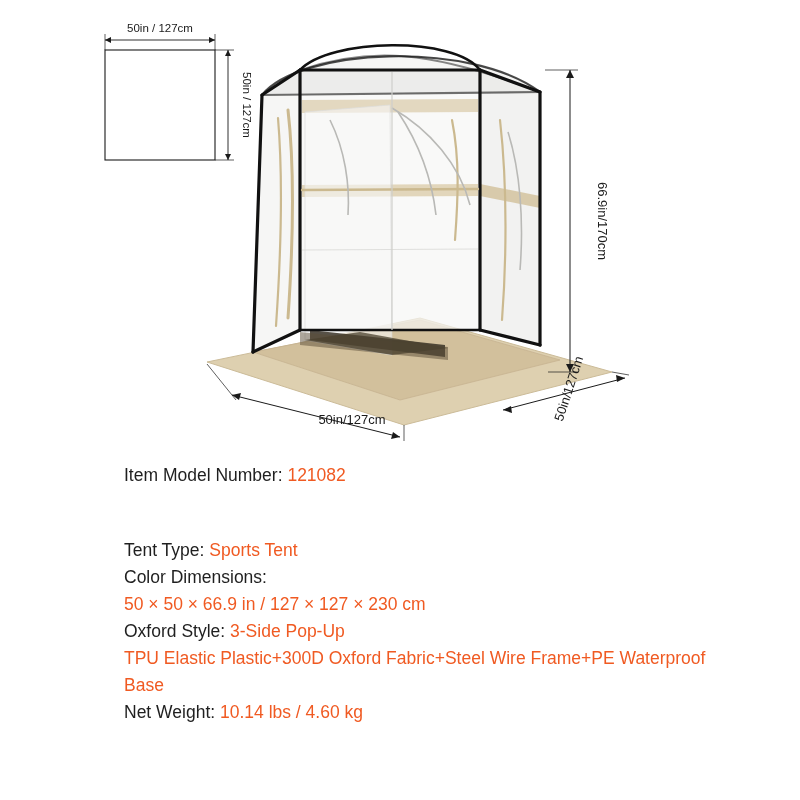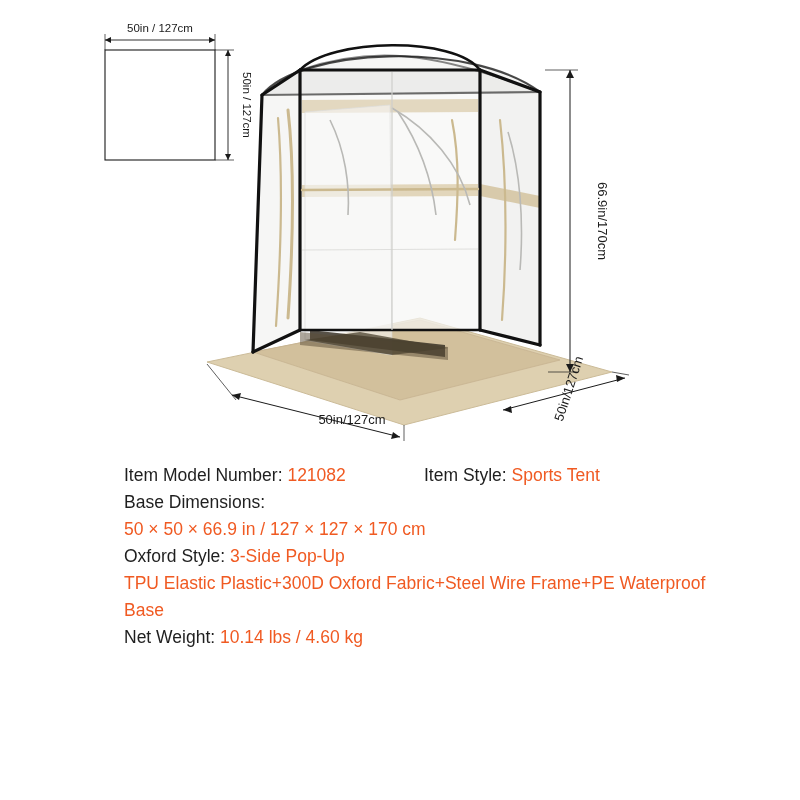--- a/index.html
+++ b/index.html
@@ -56,22 +56,23 @@
     white-space: normal;
   }
   .val {
     color: #f05a22;
   }
   .lbl {
     color: #1f1f1f;
   }
   .row-inline {
     display: flex;
-    flex-direction: row;
+    flex-direction: column;
     align-items: baseline;
+    gap: 48px;
   }
   .col-left {
     width: 300px;
   }
 </style>
 </head>
 <body>
 
 <div id="diagram">
   <svg width="800" height="450" viewBox="0 0 800 450" xmlns="http://www.w3.org/2000/svg">
@@ -205,30 +206,30 @@
 </div>
 
 <div id="specs">
 
   <div class="spec-row row-inline">
     <div class="col-left">
       <span class="lbl">Item Model Number:</span>
       <span class="val">121082</span>
     </div>
     <div>
-      <span class="lbl">Item Style:</span>
+      <span class="lbl">Tent Type:</span>
       <span class="val">Sports Tent</span>
     </div>
   </div>
 
   <div class="spec-row">
-    <span class="lbl">Base Dimensions:</span>
-  </div>
-  <div class="spec-row">
-    <span class="val">50 × 50 × 66.9 in / 127 × 127 × 170 cm</span>
+    <span class="lbl">Color Dimensions:</span>
+  </div>
+  <div class="spec-row">
+    <span class="val">50 × 50 × 66.9 in / 127 × 127 × 230 cm</span>
   </div>
 
   <div class="spec-row">
     <span class="lbl">Oxford Style:</span>
     <span class="val">3-Side Pop-Up</span>
   </div>
 
   <div class="spec-row wrap">
     <span class="val">TPU Elastic Plastic+300D Oxford Fabric+Steel Wire Frame+PE Waterproof Base</span>
   </div>

